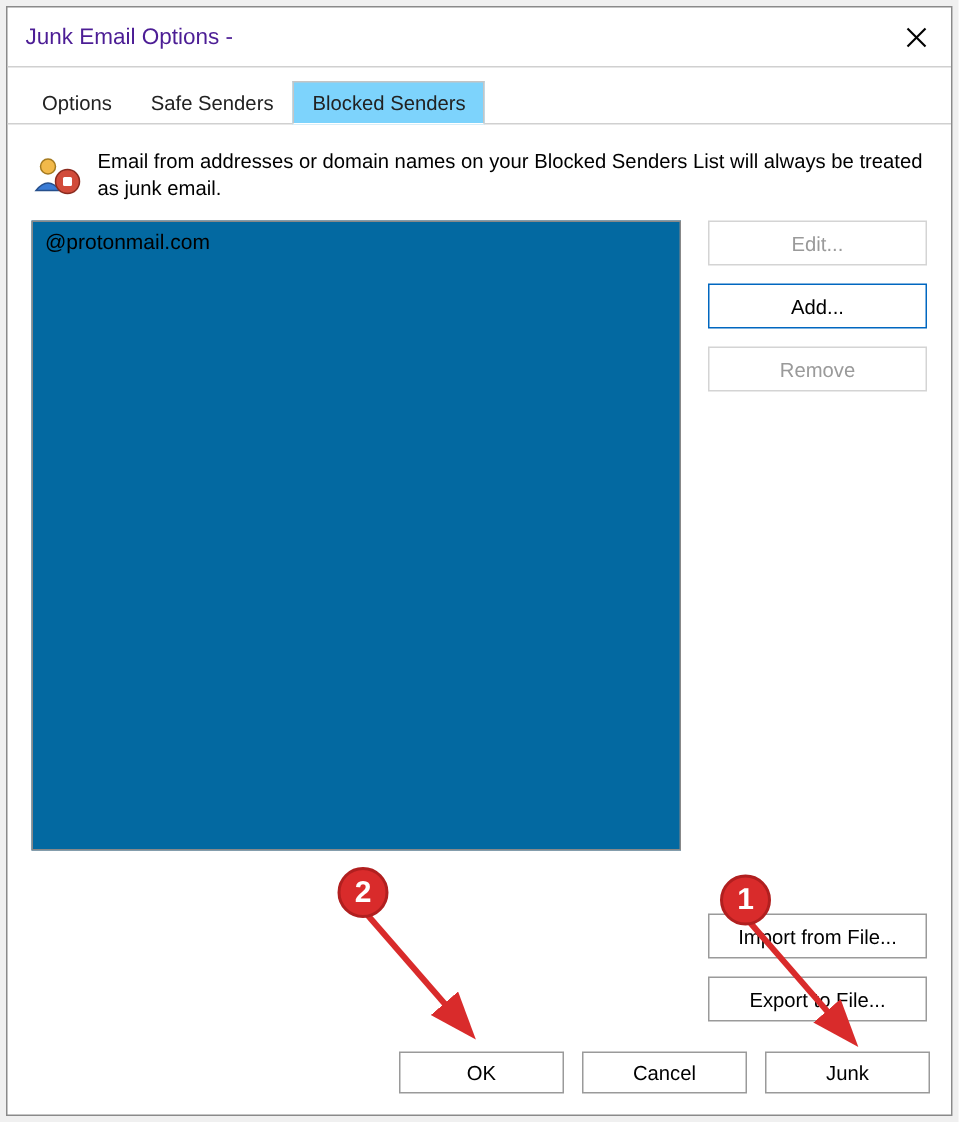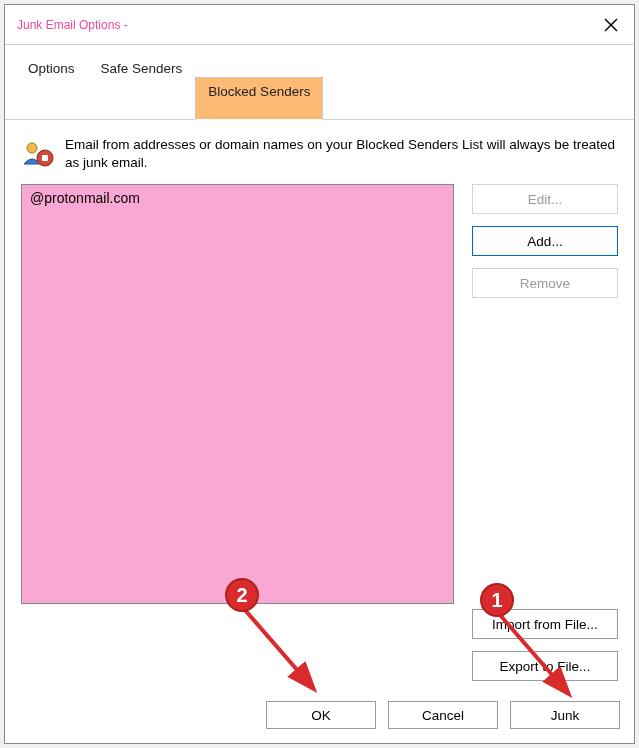--- a/index.html
+++ b/index.html
@@ -26,55 +26,54 @@
   }
   .titlebar {
     height: 40px;
     display: flex;
     align-items: center;
     justify-content: space-between;
     padding-left: 12px;
     border-bottom: 1px solid #d0d0d0;
   }
   .titlebar-title {
-    font-size: 12px;
-    color: #ec4899;
+    font-size: 15px;
+    color: #4c1d95;
   }
   .close-btn {
     width: 46px;
     height: 40px;
     display: flex;
     align-items: center;
     justify-content: center;
     font-size: 16px;
     color: #000;
     cursor: pointer;
   }
   .close-btn svg { width: 14px; height: 14px; }
   .tabs {
     display: flex;
     padding: 8px 10px 0 10px;
     gap: 0;
     border-bottom: 1px solid #d0d0d0;
   }
   .tab {
-    padding: 6px 12px 20px 12px;
+    padding: 6px 12px 6px 12px;
     font-size: 13.5px;
     color: #222;
     cursor: pointer;
     border: 1px solid transparent;
     position: relative;
     top: 1px;
     background: transparent;
   }
   .tab.active {
     border: 1px solid #c5c5c5;
     border-bottom: 1px solid #ffffff;
-    background: #fdba74;
-    margin-top: 23px;
+    background: #7dd3fc;
   }
   .content {
     flex: 1;
     padding: 14px 16px 10px 16px;
     display: flex;
     flex-direction: column;
   }
   .desc-row {
     display: flex;
     gap: 10px;
@@ -94,21 +93,21 @@
     padding-top: 2px;
   }
   .main-row {
     display: flex;
     gap: 18px;
     flex: 1;
   }
   .listbox {
     flex: 1;
     border: 1px solid #888;
-    background: #f9a8d4;
+    background: #0369a1;
     padding: 4px 6px;
     height: 420px;
     overflow: auto;
     font-size: 14px;
   }
   .list-item {
     padding: 1px 2px;
     cursor: default;
   }
   .side-buttons {

